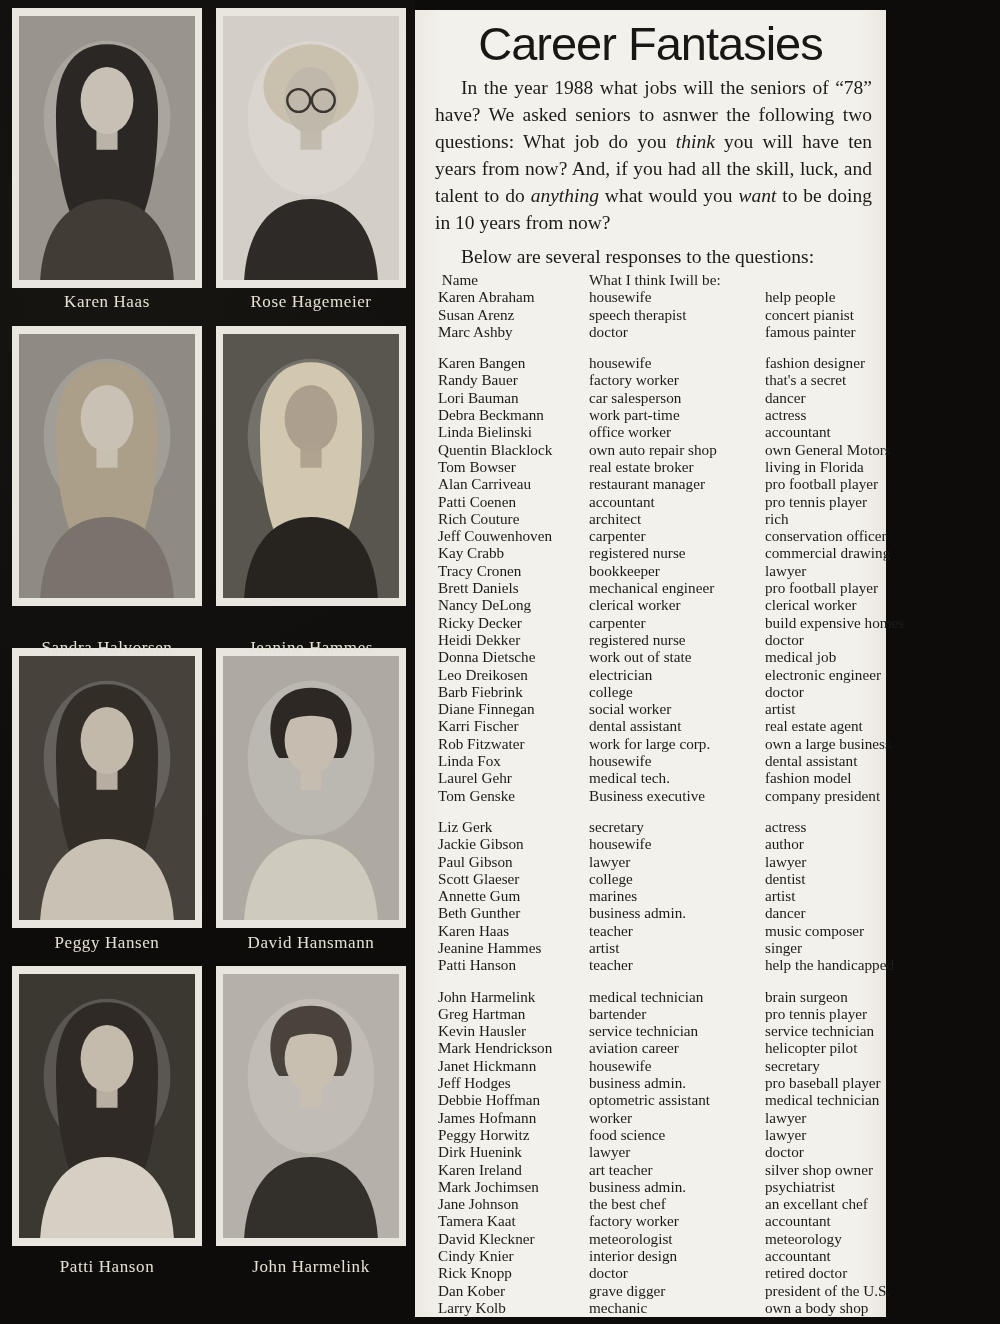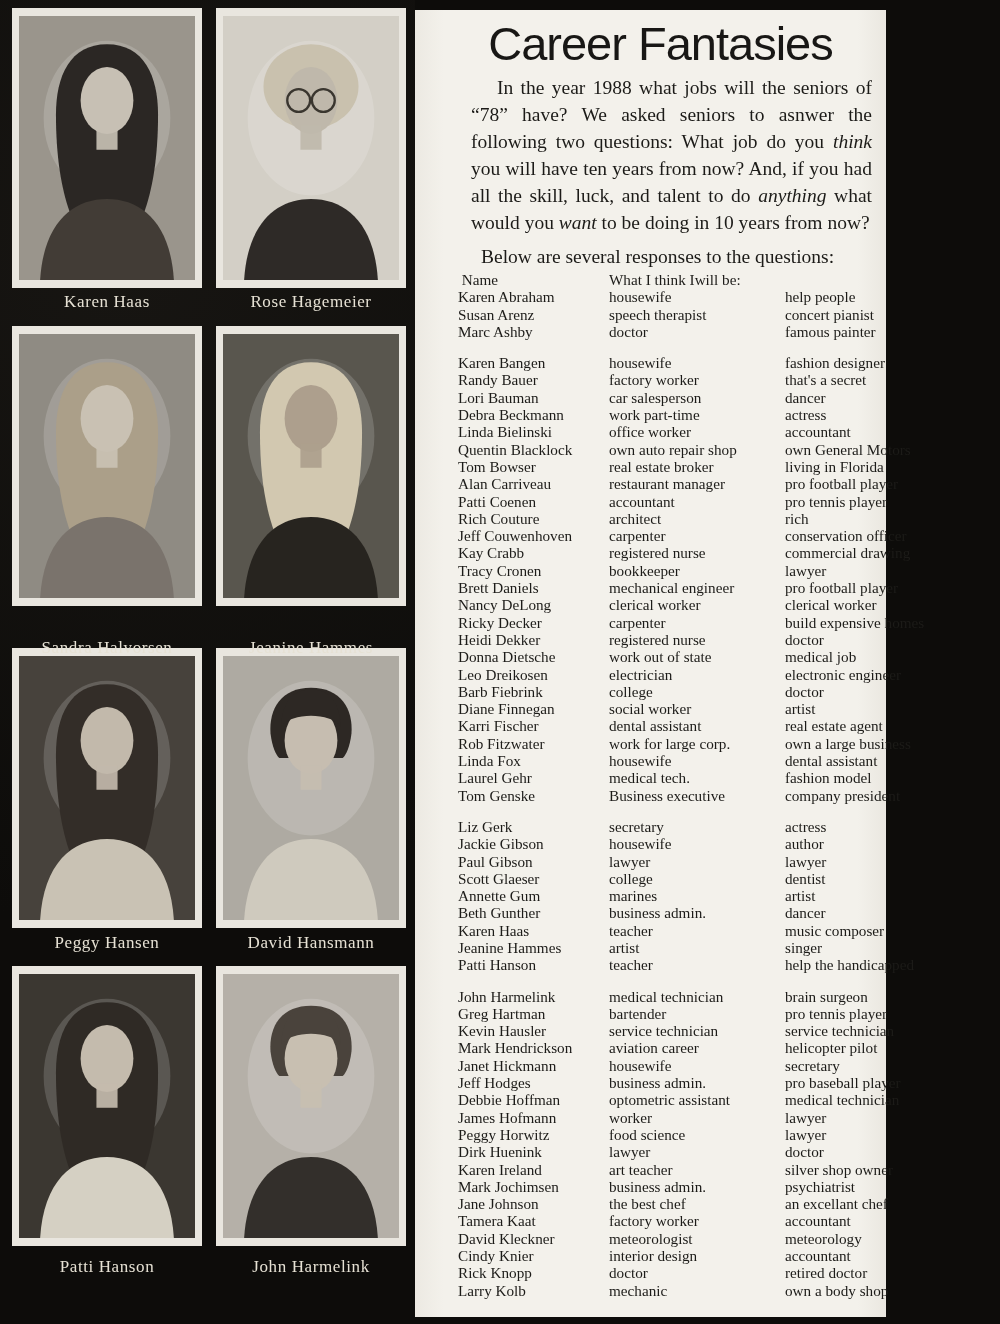--- a/index.html
+++ b/index.html
@@ -29,24 +29,24 @@
   .neck{fill:var(--skin);opacity:.92;}
   .shoulders{fill:var(--top);}
   .fringe{display:none;fill:var(--hair);}
   .style-short .fringe{display:inline}
   .glasses-g{display:none;stroke:#3a362f;stroke-width:1.3;fill:none;}
   .has-glasses .glasses-g{display:inline}
 
   
   .content-panel{position:absolute;left:415px;top:10px;width:471px;height:1307px;
     background:linear-gradient(90deg,#ece9e2 0%, #f3f1eb 6%, #f3f1eb 94%, #eae7e0 100%);
-    color:#1c1b18;box-sizing:border-box;padding-left:20px;}
+    color:#1c1b18;box-sizing:border-box;}
   h1.title{margin:6px 0 2px 0;text-align:center;font-family:"Liberation Sans", sans-serif;
     font-weight:400;font-size:47px;letter-spacing:-1px;color:#181715;}
-  p.intro{margin:3px 14px 0 36px;font-size:19.5px;line-height:27px;text-align:justify;
+  p.intro{margin:3px 14px 0 20px;font-size:19.5px;line-height:27px;text-align:justify;
     text-indent:26px;}
   p.below{margin:8px 14px 1px 20px;font-size:19.5px;line-height:26px;text-indent:26px;}
 
   .rtable{margin:0 8px 0 23px;font-size:15.2px;line-height:17.3px;}
   .thead,.trow{display:grid;grid-template-columns:151px 176px 1fr;}
   .hc{display:flex;}
   .hc1 .hl1{visibility:hidden;}
   .tgroup{margin-bottom:14px;}
   .tgroup:last-child{margin-bottom:0;}
   .tc{white-space:nowrap;overflow:visible;}
@@ -560,20 +560,25 @@
     <div class="tc tc-think">interior design</div>
     <div class="tc tc-really">accountant</div>
   </div>
 
   <div class="trow">
     <div class="tc tc-name">Rick Knopp</div>
     <div class="tc tc-think">doctor</div>
     <div class="tc tc-really">retired doctor</div>
   </div>
 
+  <div class="trow">
+    <div class="tc tc-name">Dan Kober</div>
+    <div class="tc tc-think">grave digger</div>
+    <div class="tc tc-really">president of the U.S.</div>
+  </div>
 
   <div class="trow">
     <div class="tc tc-name">Larry Kolb</div>
     <div class="tc tc-think">mechanic</div>
     <div class="tc tc-really">own a body shop</div>
   </div>
 
 </div>
         </div>
     </div>

